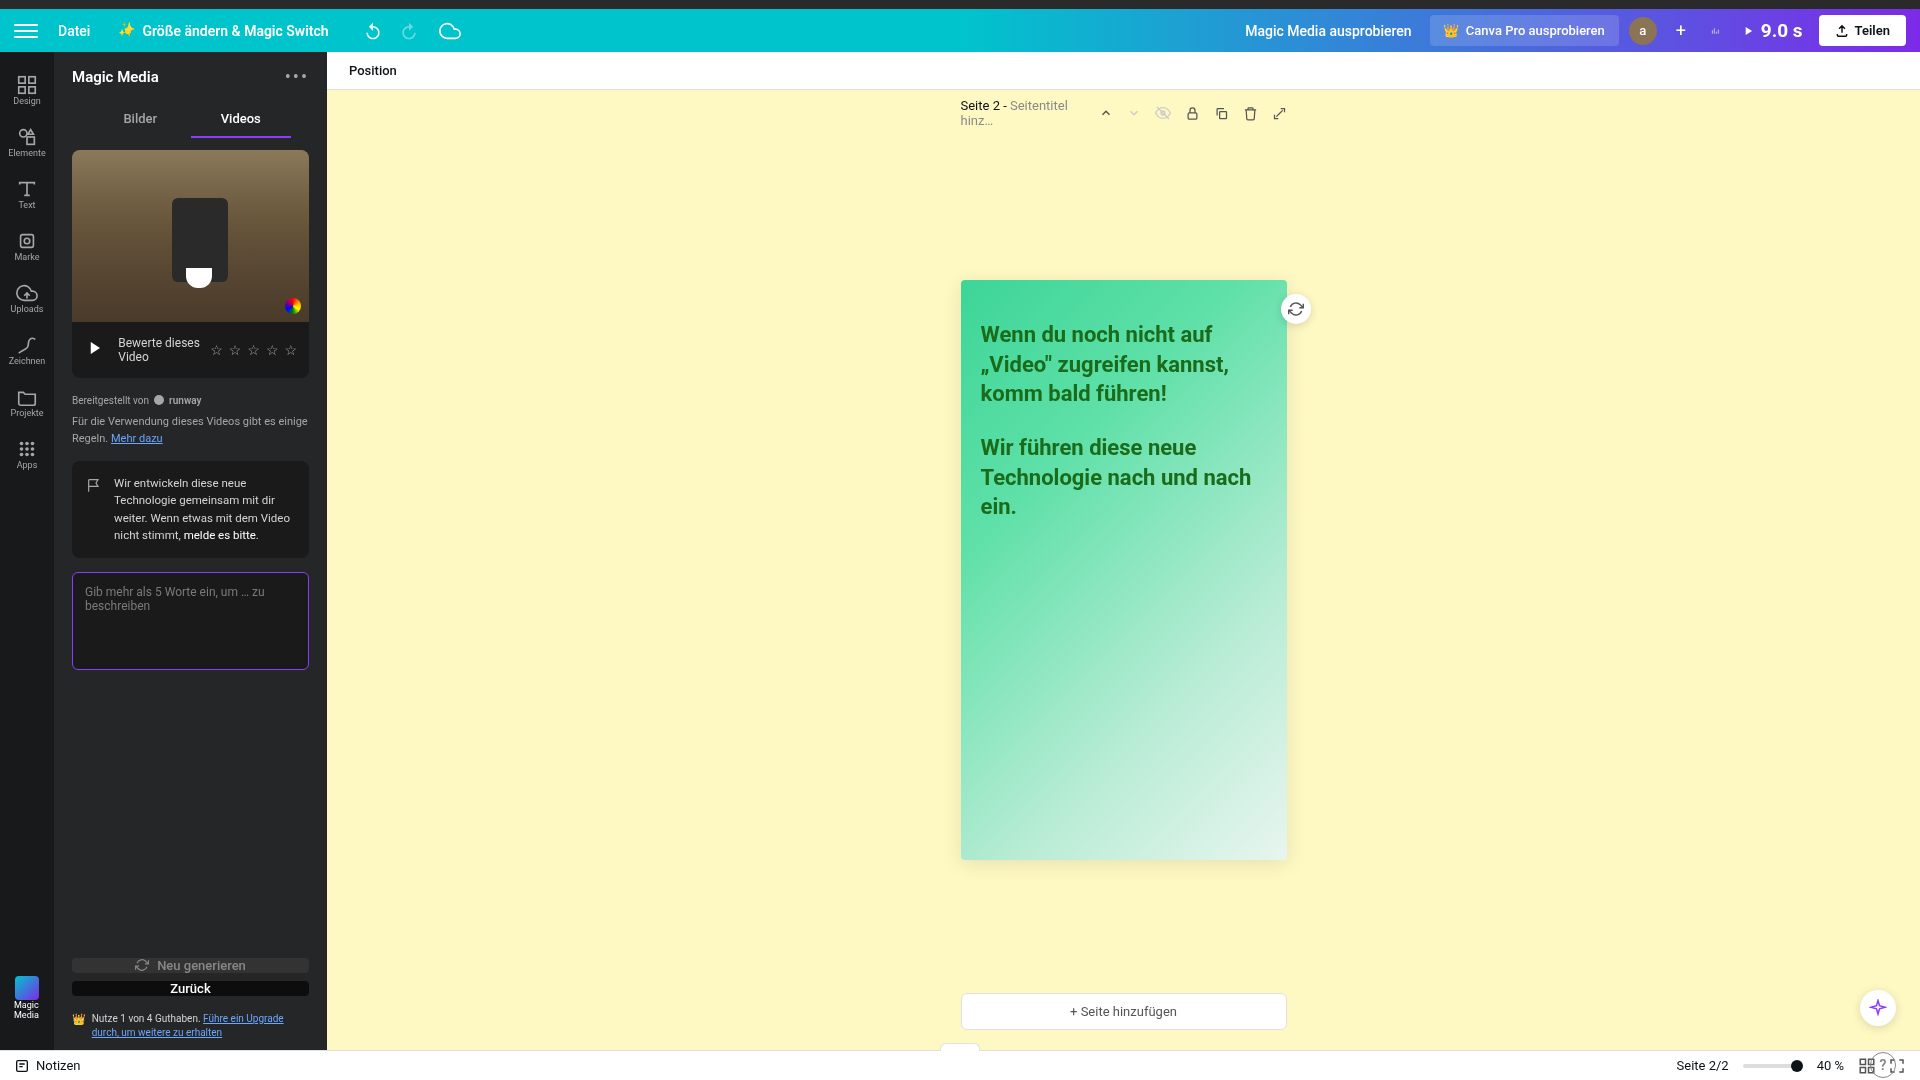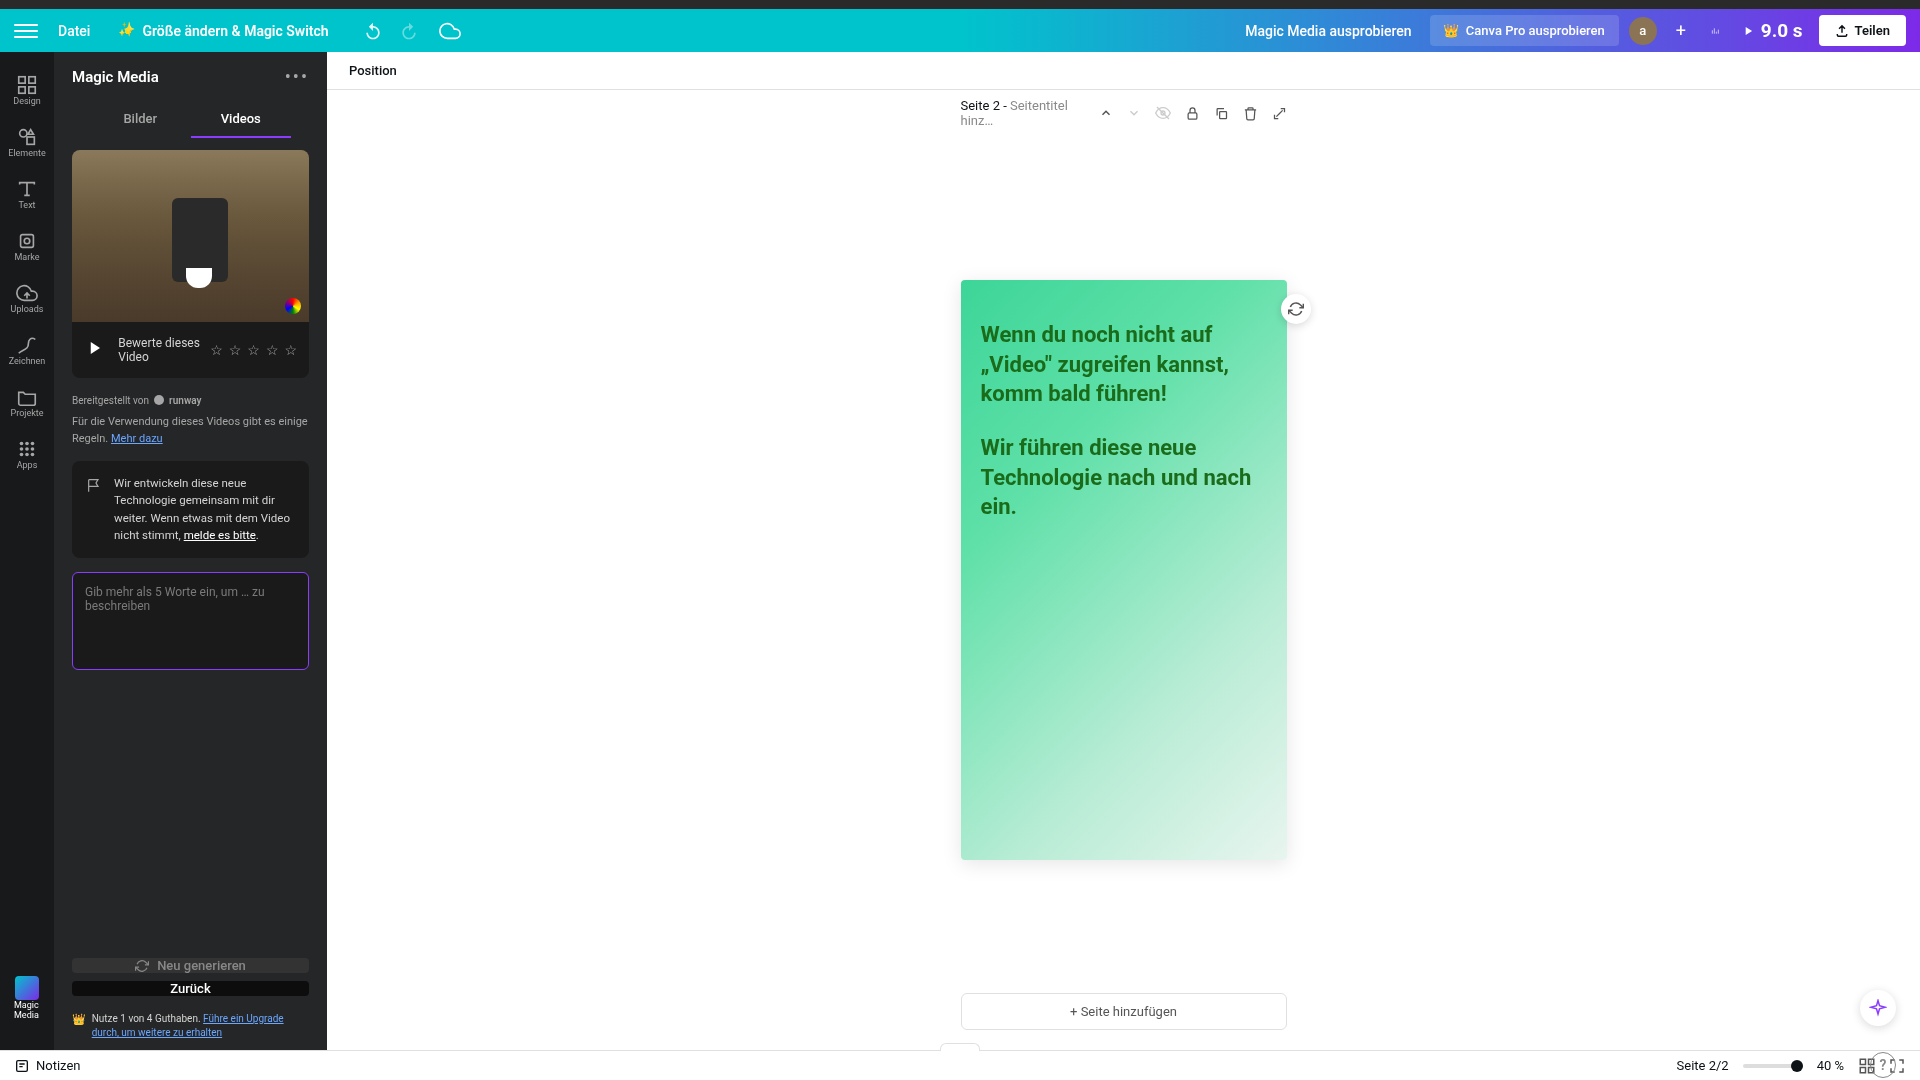--- a/index.html
+++ b/index.html
@@ -52,33 +52,33 @@
 .rating-label{color:#d4d4d4;font-size:12px}
 .stars{display:flex;gap:6px}
 .star{color:#a6a6a6;cursor:pointer;font-size:14px}
 .provider{color:#a6a6a6;font-size:10px;margin-bottom:8px;display:flex;align-items:center;gap:4px}
 .runway{font-weight:600}
 .rules-text{color:#a6a6a6;font-size:11px;line-height:1.5;margin-bottom:14px}
 .rules-link{color:#6ba6ff;text-decoration:underline;cursor:pointer}
 .info-box{background:#1a1a1b;border-radius:8px;padding:14px;display:flex;gap:12px;margin-bottom:14px}
 .flag-icon{color:#a6a6a6;flex-shrink:0;margin-top:2px}
 .info-text{color:#d4d4d4;font-size:11.5px;line-height:1.5}
-.report-link{color:#fff;text-decoration:underline;cursor:pointer}
+.report-link{color:#fff;cursor:pointer}
 .prompt-input{width:100%;height:98px;background:#1a1a1b;border:1.5px solid #8b3dff;border-radius:6px;padding:12px;color:#fff;font-size:12px;resize:none;outline:none}
 .prompt-input::placeholder{color:#7a7a7a}
 .action-btns{padding:12px 18px;display:flex;flex-direction:column;gap:8px}
-.btn{width:100%;border:none;border-radius:4px;font-size:13px;font-weight:500;cursor:pointer;display:flex;align-items:center;justify-content:center;gap:8px}
+.btn{width:100%;border:none;border-radius:4px;font-size:13px;font-weight:500;cursor:pointer;display:flex;justify-content:center;gap:8px}
 .btn-regen{background:#333;color:#888}
 .btn-back{background:#0d0d0d;color:#fff}
 .credits{padding:4px 18px 10px;color:#d4d4d4;font-size:10px;line-height:1.4;display:flex;gap:6px}
 .credits-crown{color:#ffd700;font-size:11px}
 .upgrade-link{color:#6ba6ff;text-decoration:underline;cursor:pointer}
 .panel-handle{position:absolute;right:-10px;top:50%;transform:translateY(-50%);width:10px;height:60px;background:#252627;border-radius:0 6px 6px 0;cursor:pointer;display:flex;align-items:center;justify-content:center}
 .panel-handle::after{content:'';width:0;height:0;border-top:5px solid transparent;border-bottom:5px solid transparent;border-right:5px solid #888}
-.canvas-area{flex:1;background:#ffffff;display:flex;flex-direction:column;position:relative}
+.canvas-area{flex:1;background:#fef9c3;display:flex;flex-direction:column;position:relative}
 .canvas-toolbar{height:38px;display:flex;align-items:center;padding:0 14px;background:#fff;border-bottom:1px solid #e0e0e0}
 .position-btn{color:#0d1216;font-size:13px;font-weight:500;cursor:pointer;padding:6px 8px}
 .canvas-main{flex:1;display:flex;align-items:center;justify-content:center;position:relative;padding:20px}
 .page-controls{position:absolute;top:8px;left:50%;transform:translateX(-50%);display:flex;align-items:center;gap:10px;width:326px}
 .page-label{font-size:13px;color:#0d1216}
 .page-label-muted{color:#8a8a8a}
 .page-nav{margin-left:auto;display:flex;gap:14px;align-items:center}
 .page-nav-btn{cursor:pointer;color:#555;display:flex}
 .page-nav-btn.disabled{color:#ccc}
 .slide{width:326px;height:580px;background:linear-gradient(135deg,#3dd598 0%,#5ee0a8 30%,#b8ecd5 70%,#e8f5ef 100%);border-radius:4px;box-shadow:0 4px 20px rgba(0,0,0,0.1);padding:40px 20px;position:relative}

